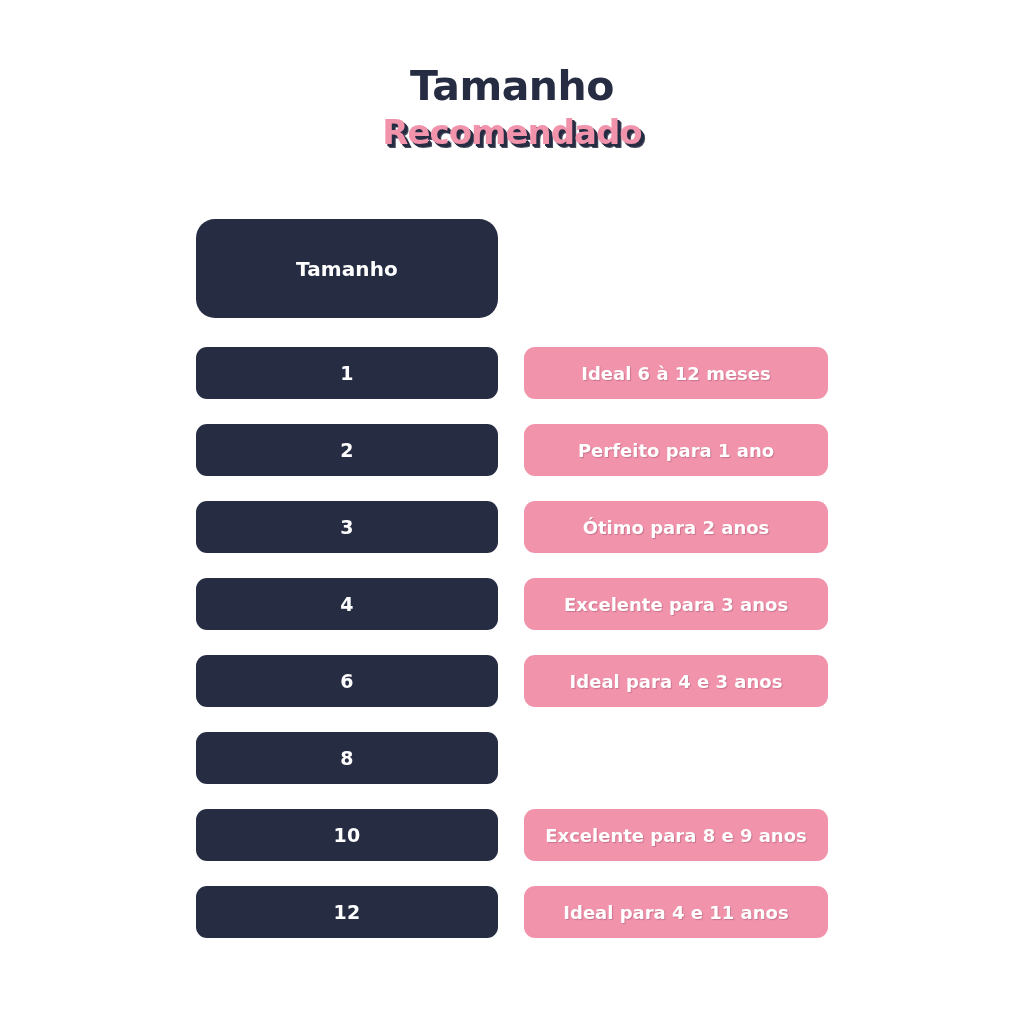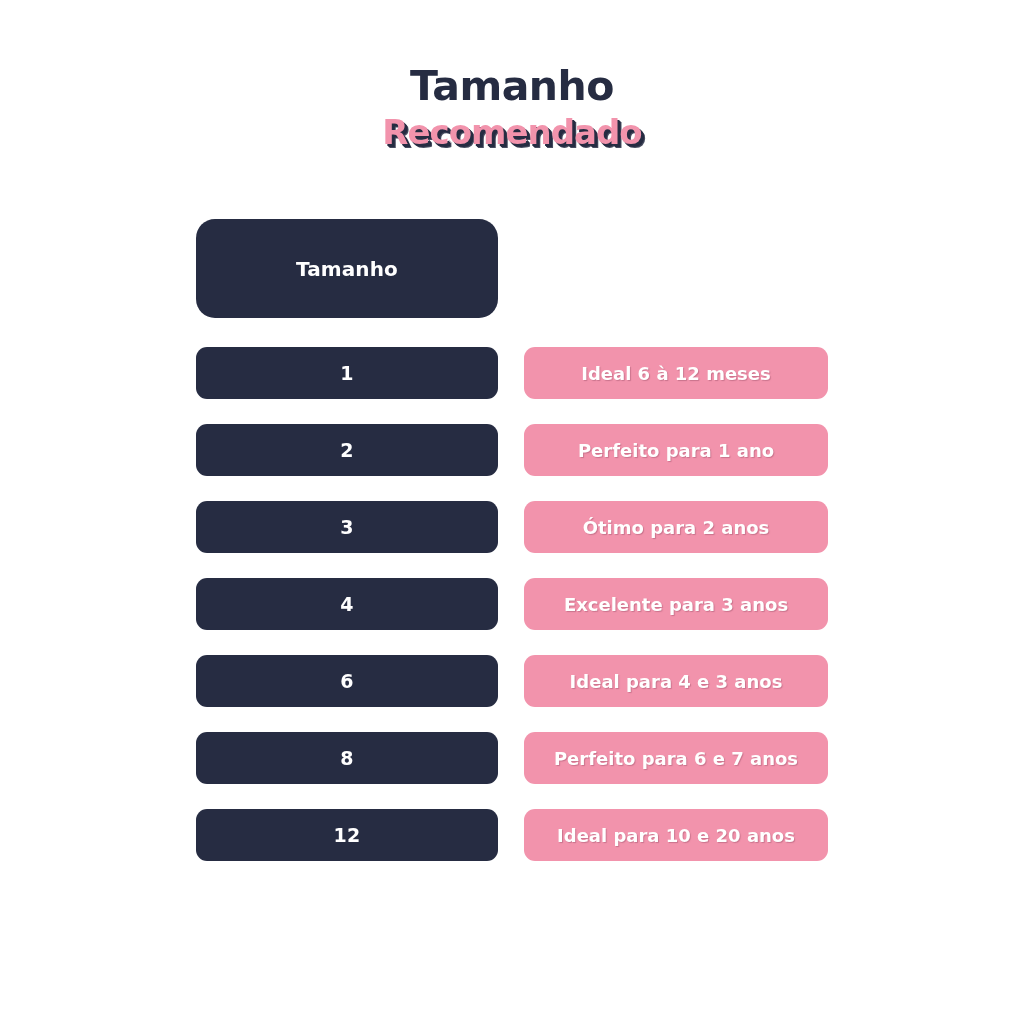--- a/index.html
+++ b/index.html
@@ -202,29 +202,34 @@
       </div>
       <div class="cell-rec">
         <span class="rec-value">Ideal para 4 e 3 anos</span>
       </div>
     </div>
 
     <div class="row data-row">
       <div class="cell-size">
         <span class="size-value">8</span>
       </div>
-      <div class="cell-rec">
-        <span class="rec-value">Perfeito para 6 e 7 anos</span>
-      </div>
-    </div>
-
+    </div>
+
+    <div class="row data-row">
+      <div class="cell-size">
+        <span class="size-value">10</span>
+      </div>
+      <div class="cell-rec">
+        <span class="rec-value">Excelente para 8 e 9 anos</span>
+      </div>
+    </div>
 
     <div class="row data-row">
       <div class="cell-size">
         <span class="size-value">12</span>
       </div>
       <div class="cell-rec">
-        <span class="rec-value">Ideal para 10 e 20 anos</span>
+        <span class="rec-value">Ideal para 4 e 11 anos</span>
       </div>
     </div>
 
   </div>
 </div>
 
 </body></html>

